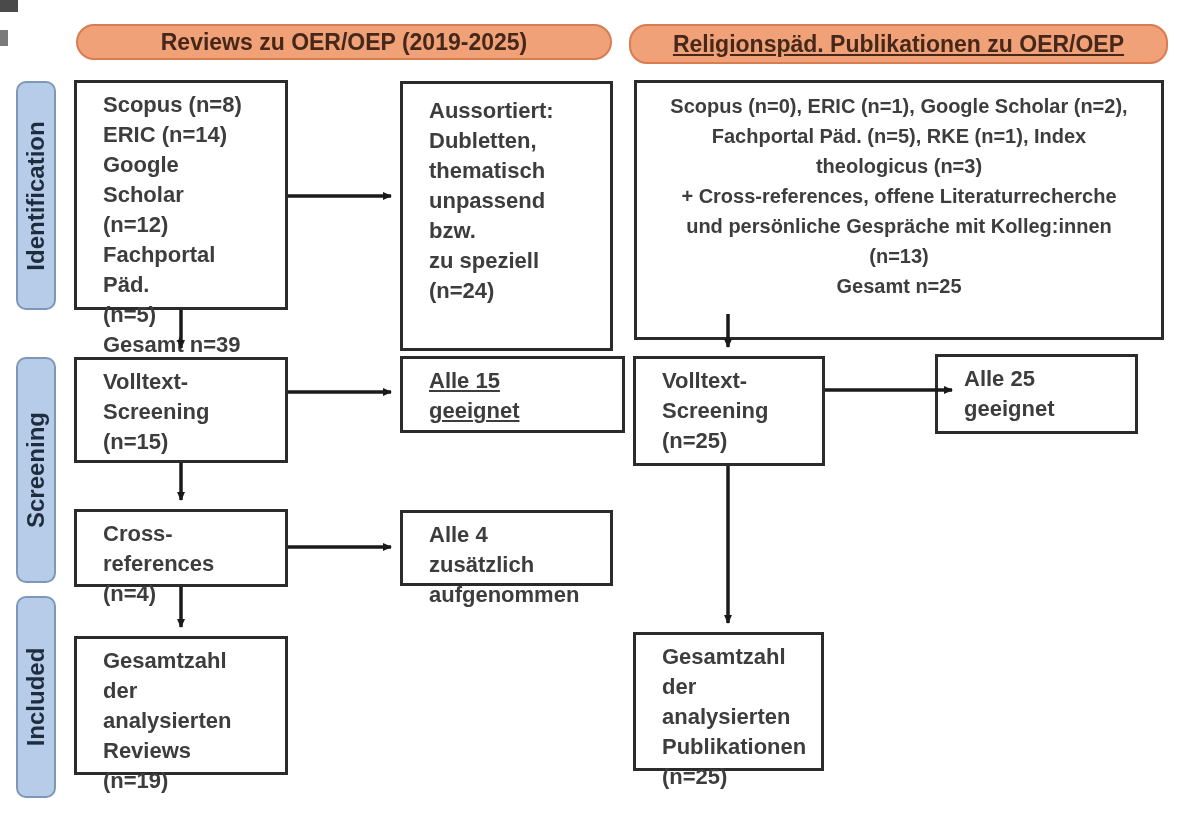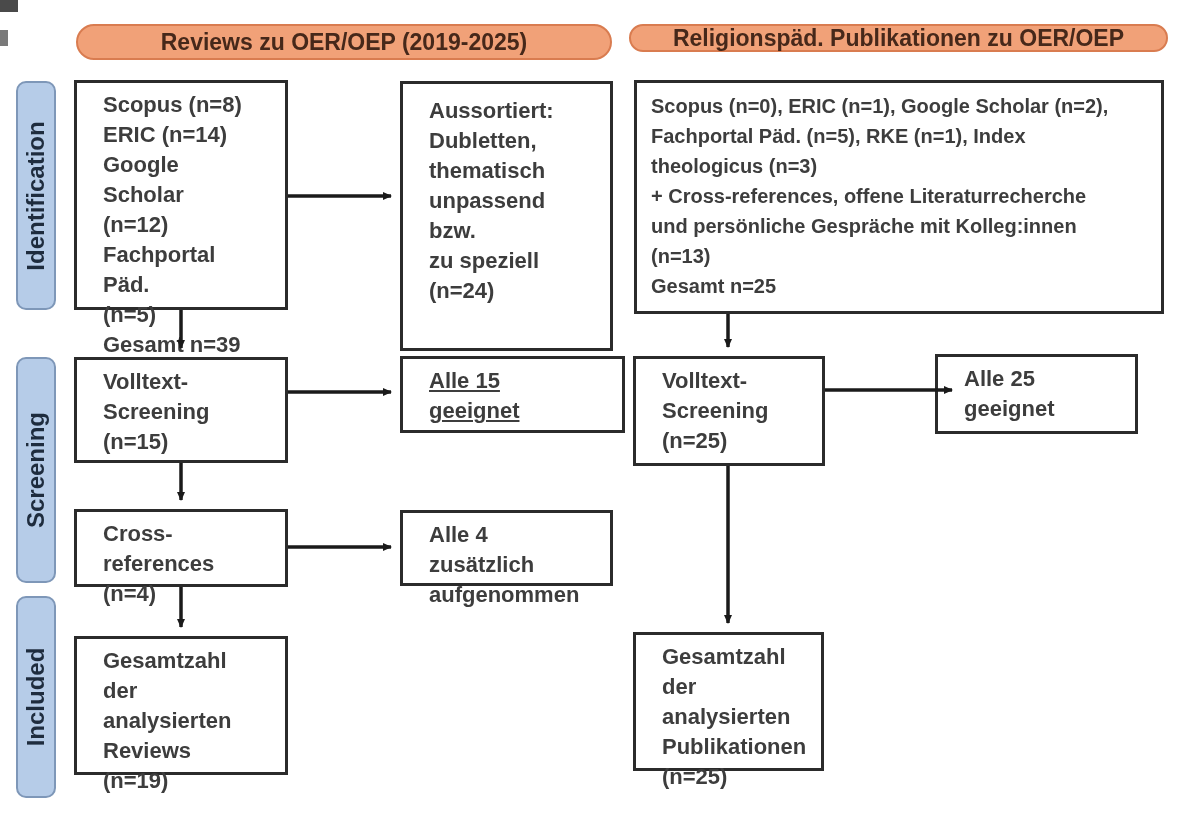--- a/index.html
+++ b/index.html
@@ -47,21 +47,21 @@
 </style>
 </head>
 <body>
 
 <div id="canvas">
 
   <div class="artifact" style="left:0;top:0;width:18px;height:12px;background:#4a4a4a;"></div>
   <div class="artifact" style="left:0;top:30px;width:8px;height:16px;background:#7a7a7a;"></div>
 
   <div class="hdr" style="left:76px;top:24px;width:536px;height:36px;">Reviews zu OER/OEP (2019-2025)</div>
-  <div class="hdr" style="left:629px;top:24px;width:539px;height:28px;">Religionspäd. Publikationen zu OER/OEP</div>
+  <div class="hdr" style="left:629px;top:24px;width:539px;height:40px;text-decoration:underline;">Religionspäd. Publikationen zu OER/OEP</div>
 
   <div class="stage" style="left:16px;top:81px;width:40px;height:229px;">
     <span>Identification</span>
   </div>
   <div class="stage" style="left:16px;top:357px;width:40px;height:226px;">
     <span>Screening</span>
   </div>
   <div class="stage" style="left:16px;top:596px;width:40px;height:202px;">
     <span>Included</span>
   </div>
@@ -85,21 +85,21 @@
   <div class="box" style="left:400px;top:356px;width:225px;height:77px;text-decoration:underline;">Alle 15 geeignet</div>
   <div class="box" style="left:74px;top:509px;width:214px;height:78px;">Cross-references
 (n=4)</div>
   <div class="box" style="left:400px;top:510px;width:213px;height:76px;">Alle 4 zusätzlich
 aufgenommen</div>
   <div class="box" style="left:74px;top:636px;width:214px;height:139px;">Gesamtzahl der
 analysierten
 Reviews
 (n=19)</div>
 
-  <div class="box small-text" style="left:634px;top:80px;width:530px;height:234px;">Scopus (n=0), ERIC (n=1), Google Scholar (n=2),
+  <div class="box small-text" style="left:634px;top:80px;width:530px;height:260px;text-align:center;">Scopus (n=0), ERIC (n=1), Google Scholar (n=2),
 Fachportal Päd. (n=5), RKE (n=1), Index
 theologicus (n=3)
 + Cross-references, offene Literaturrecherche
 und persönliche Gespräche mit Kolleg:innen
 (n=13)
 Gesamt n=25</div>
   <div class="box" style="left:633px;top:356px;width:192px;height:110px;">Volltext-
 Screening
 (n=25)</div>
   <div class="box" style="left:935px;top:354px;width:203px;height:80px;">Alle 25 geeignet</div>

